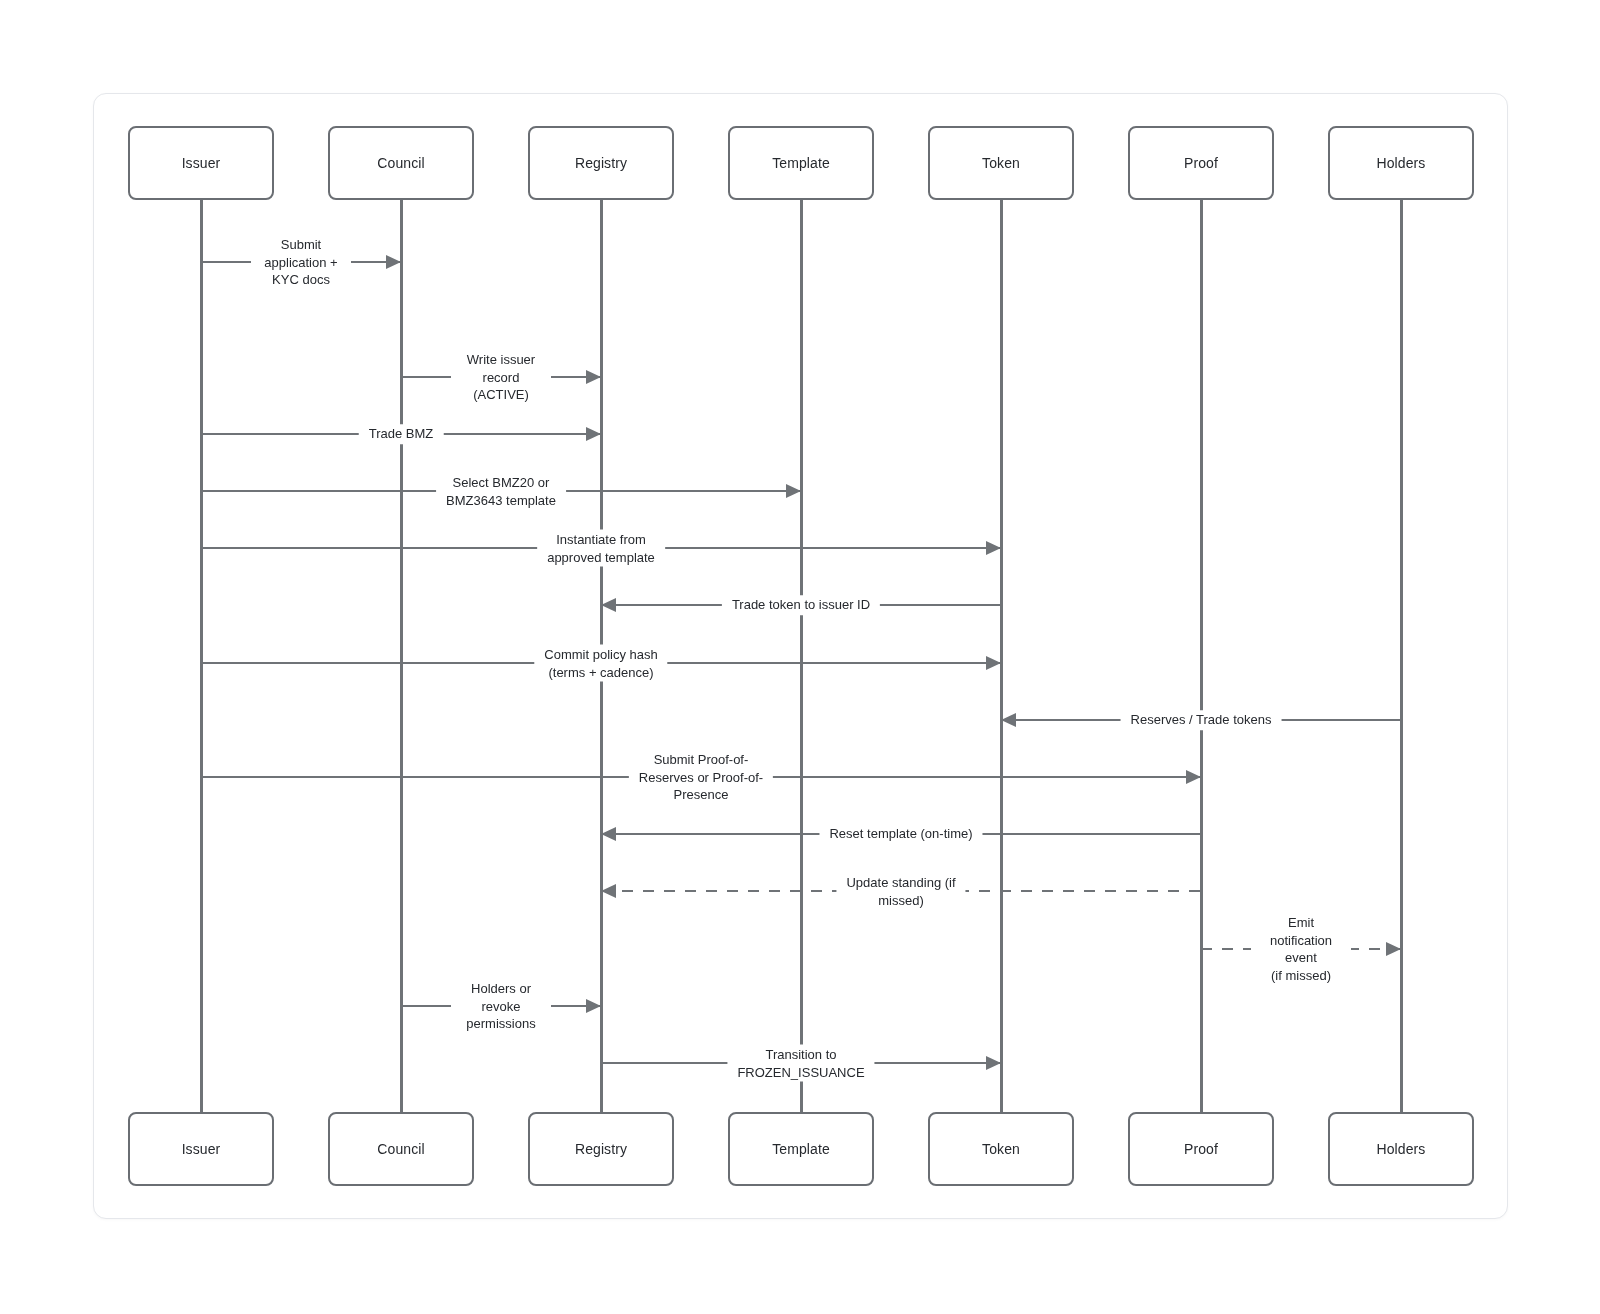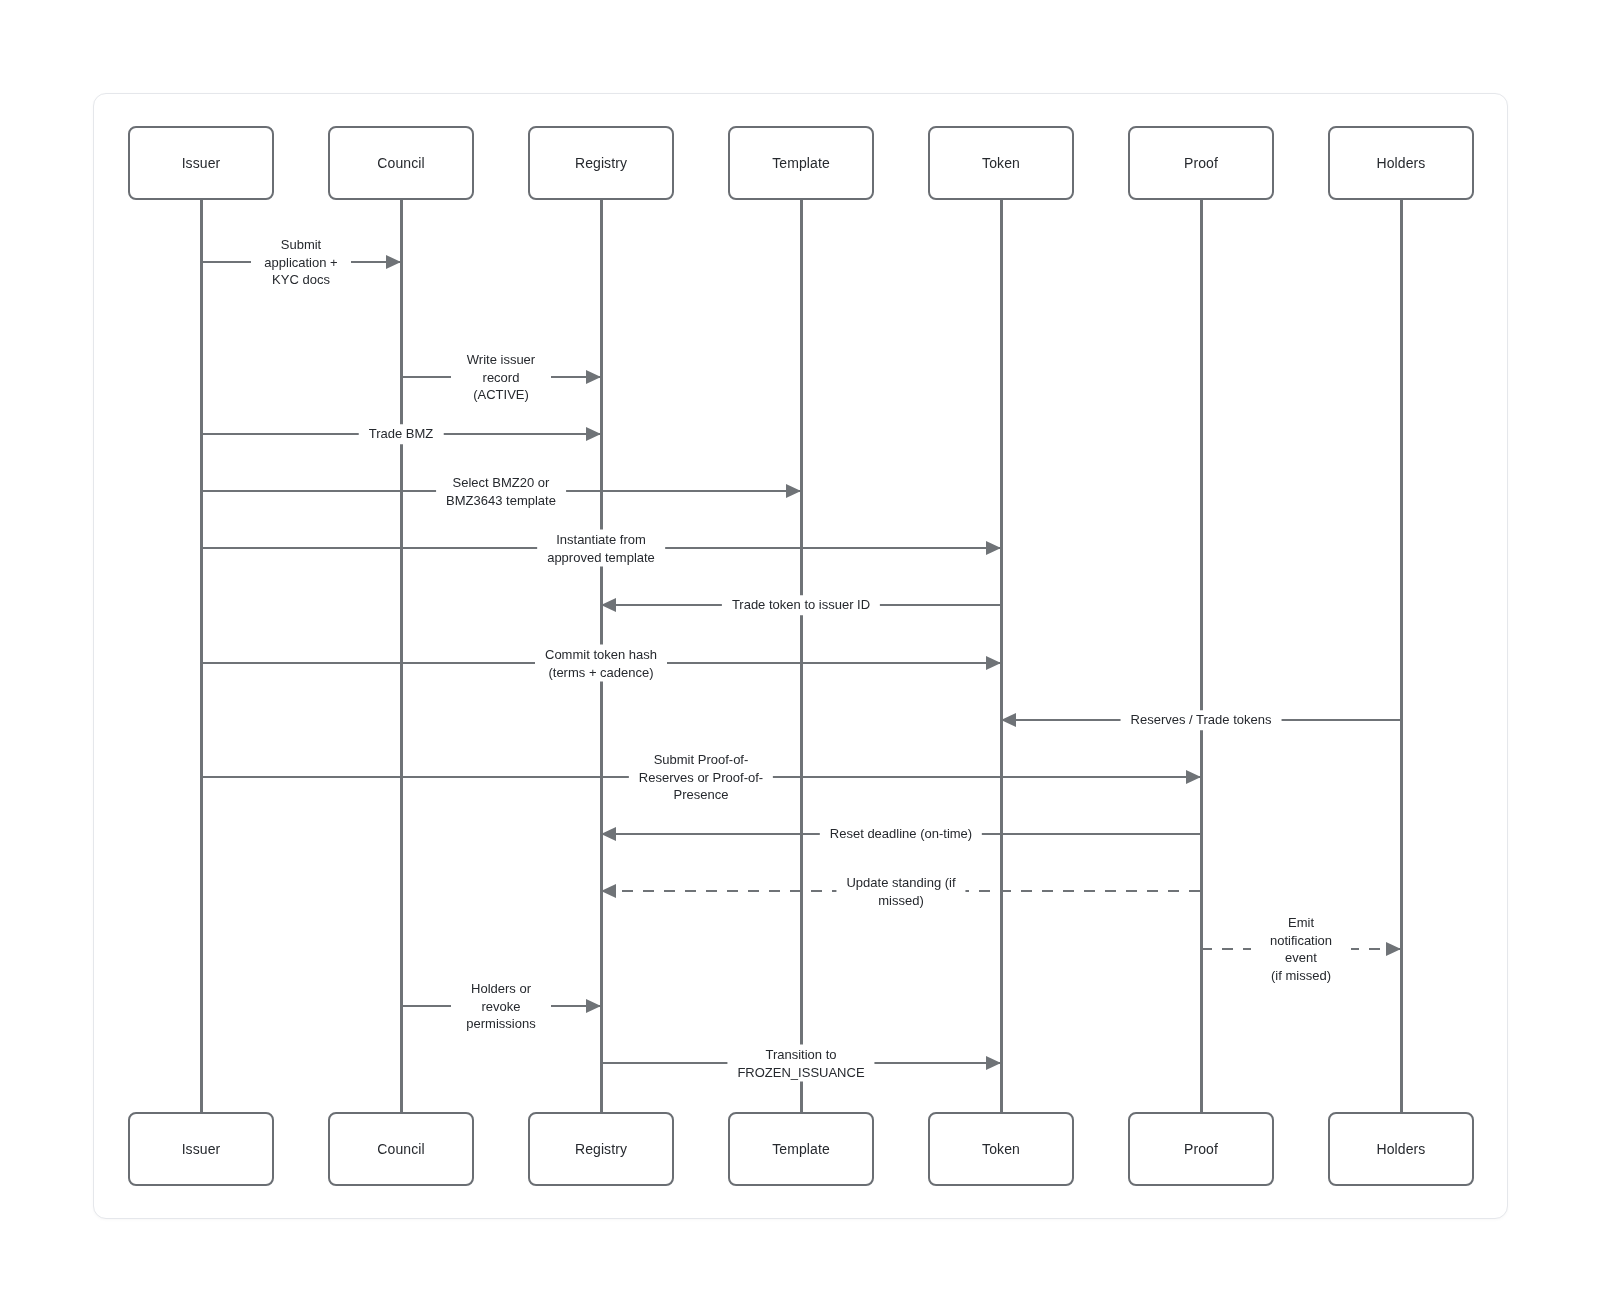--- a/index.html
+++ b/index.html
@@ -136,42 +136,42 @@
 
     <div class="msg" style="top:511px;left:507px;width:400px">
       <div class="msgline"></div>
       <div class="arrow l"></div>
       <div class="msglabel">Trade token to issuer ID</div>
     </div>
 
     <div class="msg" style="top:569px;left:107px;width:800px">
       <div class="msgline"></div>
       <div class="arrow r"></div>
-      <div class="msglabel">Commit token hash
+      <div class="msglabel">Commit policy hash
 (terms + cadence)</div>
     </div>
 
     <div class="msg" style="top:626px;left:907px;width:400px">
       <div class="msgline"></div>
       <div class="arrow l"></div>
       <div class="msglabel">Reserves / Trade tokens</div>
     </div>
 
     <div class="msg" style="top:683px;left:107px;width:1000px">
       <div class="msgline"></div>
       <div class="arrow r"></div>
       <div class="msglabel">Submit Proof-of-
 Reserves or Proof-of-
 Presence</div>
     </div>
 
     <div class="msg" style="top:740px;left:507px;width:600px">
       <div class="msgline"></div>
       <div class="arrow l"></div>
-      <div class="msglabel">Reset deadline (on-time)</div>
+      <div class="msglabel">Reset template (on-time)</div>
     </div>
 
     <div class="msg" style="top:797px;left:507px;width:600px">
       <div class="msgline dashed"></div>
       <div class="arrow l"></div>
       <div class="msglabel">Update standing (if
 missed)</div>
     </div>
 
     <div class="msg" style="top:855px;left:1107px;width:200px">

